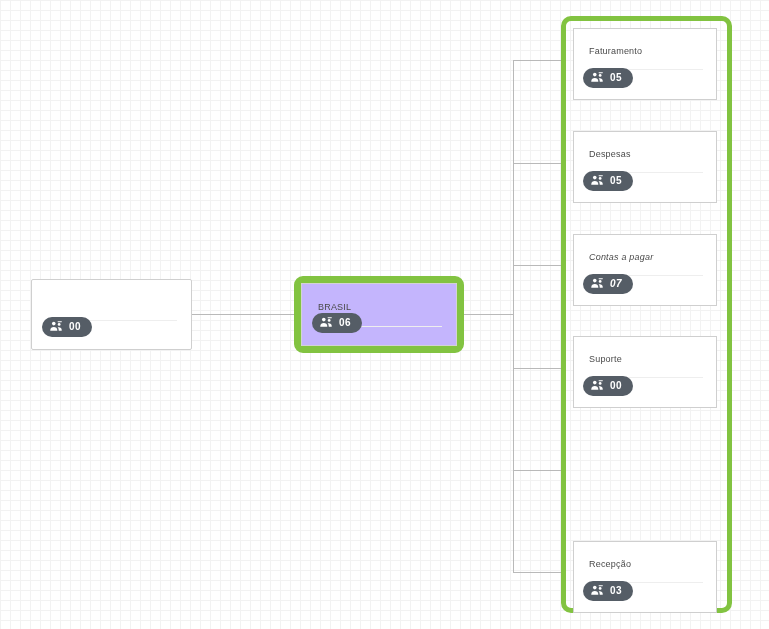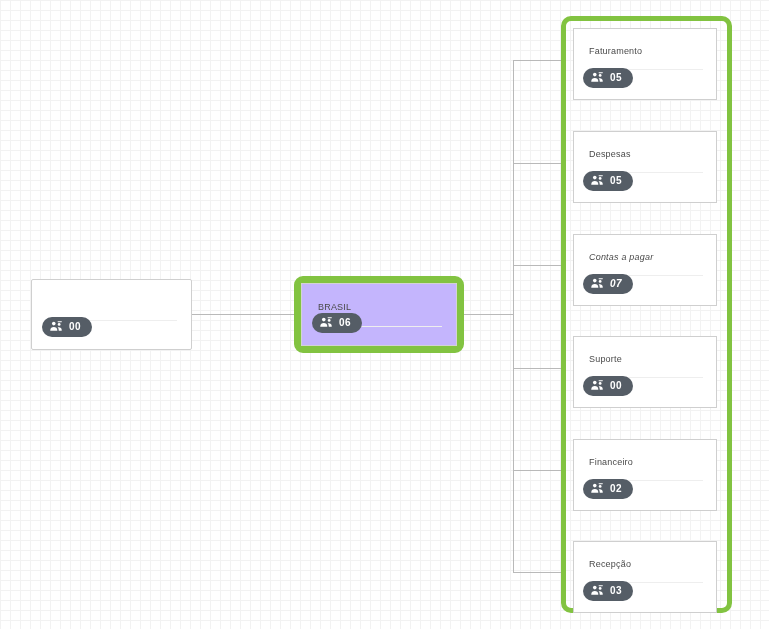--- a/index.html
+++ b/index.html
@@ -259,34 +259,20 @@
           <circle cx="8.2" cy="6.2" r="3.1"></circle>
           <path d="M2.2 17.4c0-3.2 2.7-5.2 6-5.2s6 2 6 5.2v1.1H2.2z"></path>
           <circle cx="17.4" cy="7.6" r="2.4"></circle>
           <path d="M15.9 12.6c2.9-.6 5.9 1.1 5.9 4.2v1.7h-5.1v-1.1c0-1.9-.7-3.6-1.9-4.8z"></path>
           <rect x="14.6" y="2.0" width="7.6" height="1.7" rx=".85"></rect>
         </svg>
         <span class="badge-count">00</span>
       </div>
     </div>
 
-    <div class="dept-card" style="top:418px;">
-      <div class="node-title">Financeiro</div>
-      <div class="node-divider"></div>
-      <div class="badge">
-        <svg class="badge-icon" viewBox="0 0 24 24" fill="#ffffff" aria-hidden="true">
-          <circle cx="8.2" cy="6.2" r="3.1"></circle>
-          <path d="M2.2 17.4c0-3.2 2.7-5.2 6-5.2s6 2 6 5.2v1.1H2.2z"></path>
-          <circle cx="17.4" cy="7.6" r="2.4"></circle>
-          <path d="M15.9 12.6c2.9-.6 5.9 1.1 5.9 4.2v1.7h-5.1v-1.1c0-1.9-.7-3.6-1.9-4.8z"></path>
-          <rect x="14.6" y="2.0" width="7.6" height="1.7" rx=".85"></rect>
-        </svg>
-        <span class="badge-count">02</span>
-      </div>
-    </div>
 
     <div class="dept-card" style="top:520px;text-align:center;">
       <div class="node-title">Recepção</div>
       <div class="node-divider"></div>
       <div class="badge">
         <svg class="badge-icon" viewBox="0 0 24 24" fill="#ffffff" aria-hidden="true">
           <circle cx="8.2" cy="6.2" r="3.1"></circle>
           <path d="M2.2 17.4c0-3.2 2.7-5.2 6-5.2s6 2 6 5.2v1.1H2.2z"></path>
           <circle cx="17.4" cy="7.6" r="2.4"></circle>
           <path d="M15.9 12.6c2.9-.6 5.9 1.1 5.9 4.2v1.7h-5.1v-1.1c0-1.9-.7-3.6-1.9-4.8z"></path>

